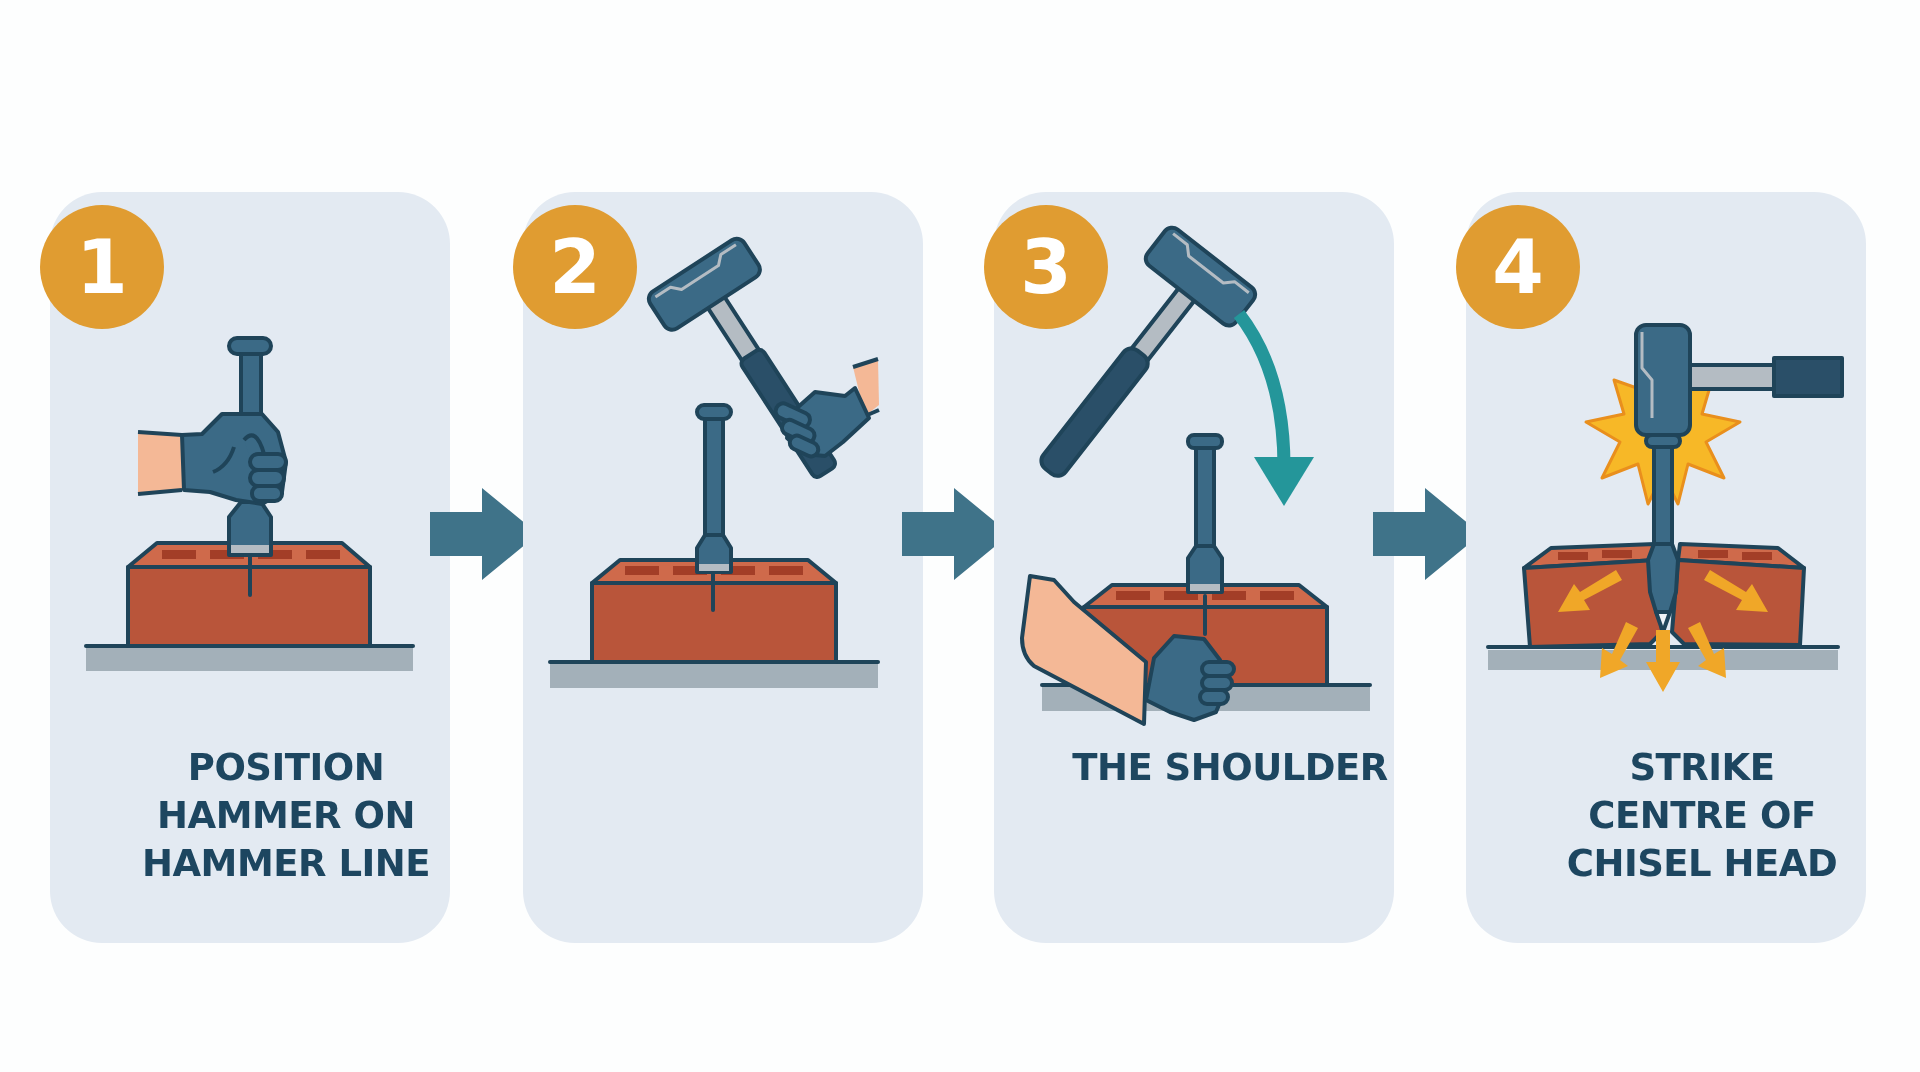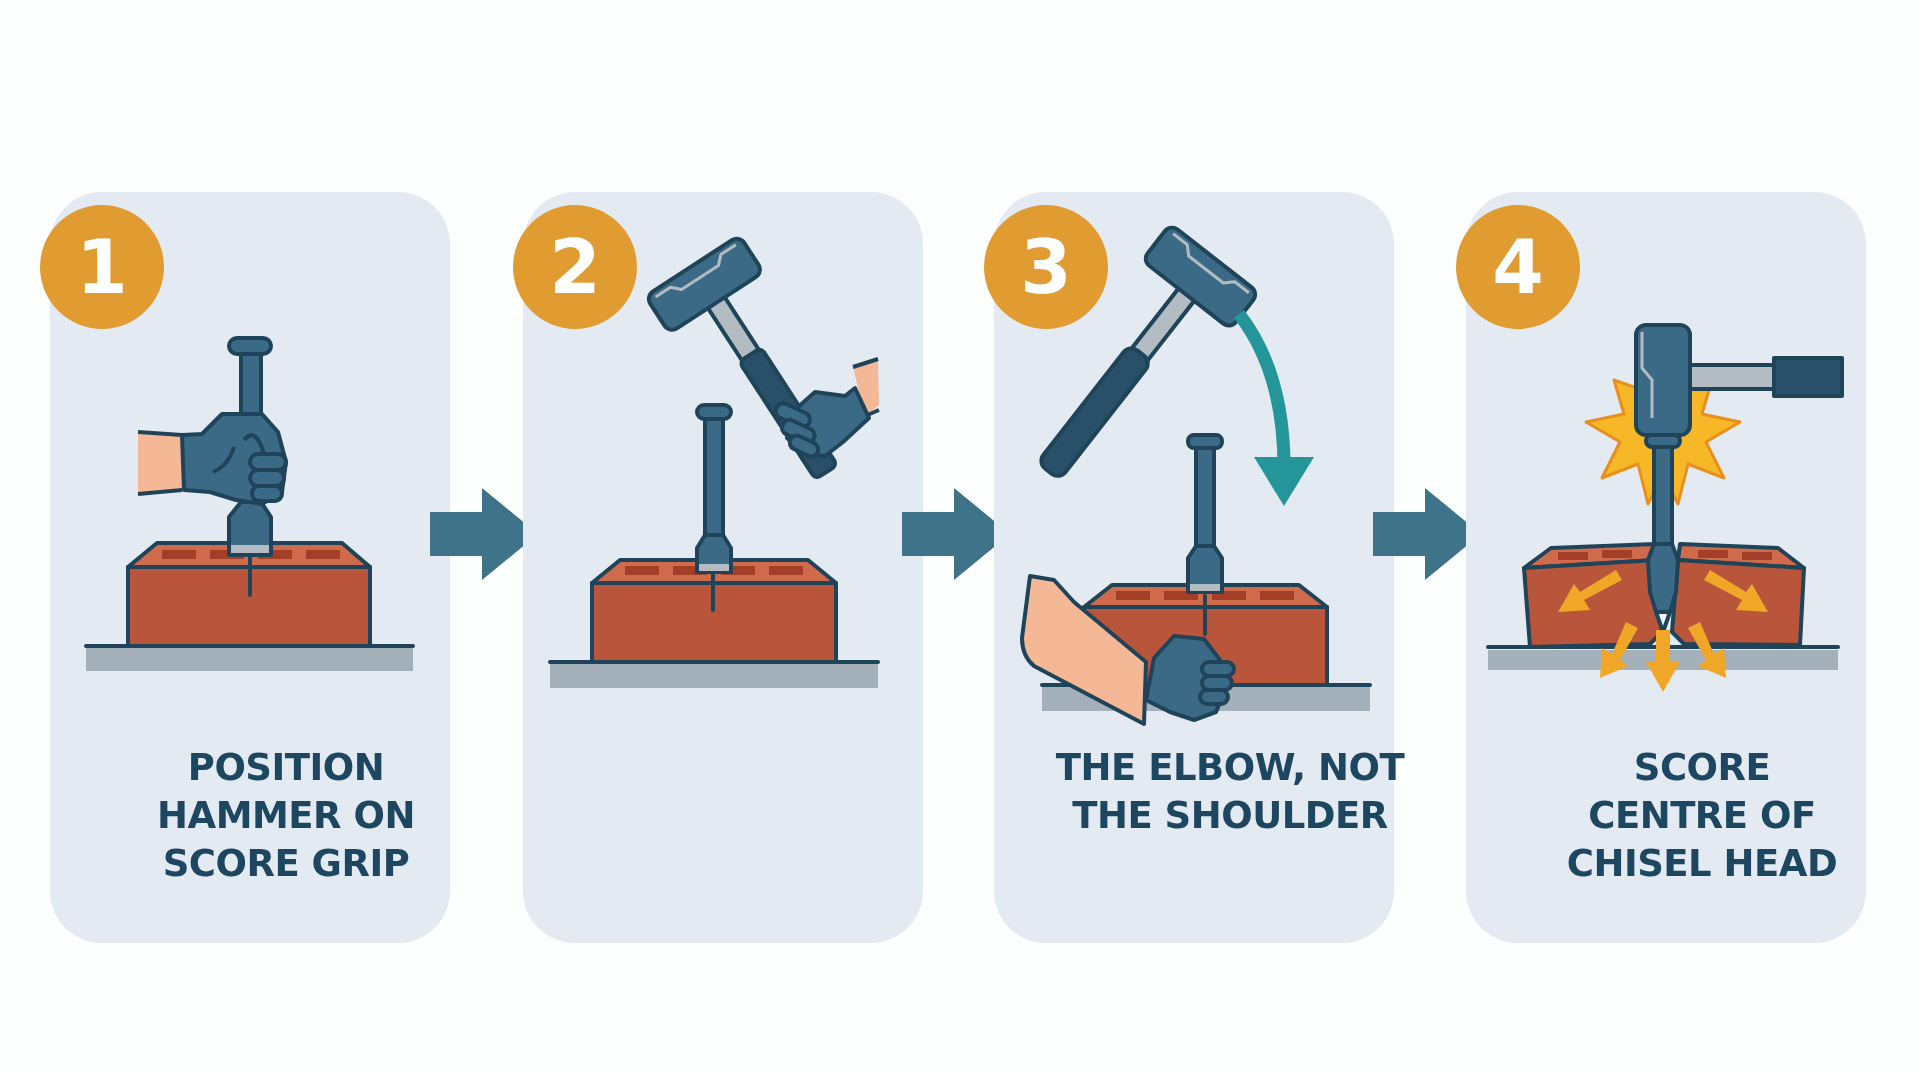--- a/index.html
+++ b/index.html
@@ -62,21 +62,21 @@
       <path d="M194,248 Q206,234 214,262 L222,262 Q236,262 234,276 Q234,290 220,290 L208,290" fill="#3b6a86"></path>
       <rect x="200" y="262" width="36" height="16" rx="8" fill="#3b6a86"></rect>
       <rect x="200" y="278" width="34" height="16" rx="8" fill="#3b6a86"></rect>
       <rect x="202" y="294" width="30" height="15" rx="7" fill="#3b6a86"></rect>
       <path d="M163,280 Q178,274 184,255" fill="none"></path>
     </g>
   </svg>
   <div class="caption">
     <div>POSITION</div>
     <div>HAMMER ON</div>
-    <div>SCORE GRIP</div>
+    <div>HAMMER LINE</div>
   </div>
 </div>
 
 <svg class="flow-arrow" style="left:430px;" viewBox="0 0 110 92">
   <polygon points="0,24 52,24 52,0 108,46 52,92 52,68 0,68" fill="#3f7389"></polygon>
 </svg>
 
 <div class="panel" style="left:523px;">
   <div class="badge">
     <span>2</span>
@@ -167,21 +167,20 @@
         <path d="M-48,-34 L-30,-34 L-22,-26 L22,-26 L30,-34 L48,-34" fill="none" stroke="#b4bcc3" stroke-width="3"></path>
       </g>
     </g>
 
     <g>
       <path d="M245,122 Q290,180 290,275" fill="none" stroke="#24969a" stroke-width="13"></path>
       <polygon points="260,265 320,265 290,314" fill="#24969a"></polygon>
     </g>
   </svg>
   <div class="caption">
-    <div>THE ELBOW, NOT</div>
     <div>THE SHOULDER</div>
   </div>
 </div>
 
 <svg class="flow-arrow" style="left:1373px;" viewBox="0 0 110 92">
   <polygon points="0,24 52,24 52,0 108,46 52,92 52,68 0,68" fill="#3f7389"></polygon>
 </svg>
 
 <div class="panel" style="left:1466px;">
   <div class="badge">
@@ -220,17 +219,17 @@
 
     <g fill="#f0a728">
       <polygon points="150,378 156,388 118,408 124,418 92,420 108,392 114,400"></polygon>
       <polygon points="244,378 238,388 276,408 270,418 302,420 286,392 280,400"></polygon>
       <polygon points="190,438 204,438 204,470 214,470 197,500 180,470 190,470"></polygon>
       <polygon points="160,430 172,436 154,468 162,474 134,486 136,456 146,462"></polygon>
       <polygon points="234,430 222,436 240,468 232,474 260,486 258,456 248,462"></polygon>
     </g>
   </svg>
   <div class="caption">
-    <div>SCORE</div>
+    <div>STRIKE</div>
     <div>CENTRE OF</div>
     <div>CHISEL HEAD</div>
   </div>
 </div>
 
 </body></html>

